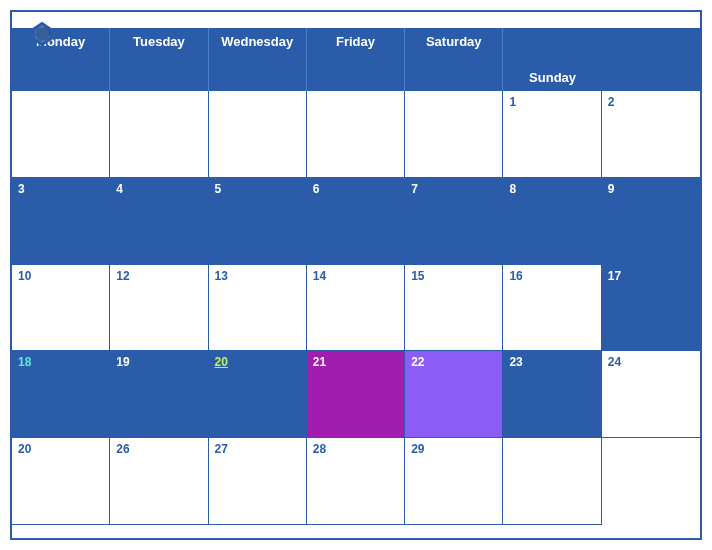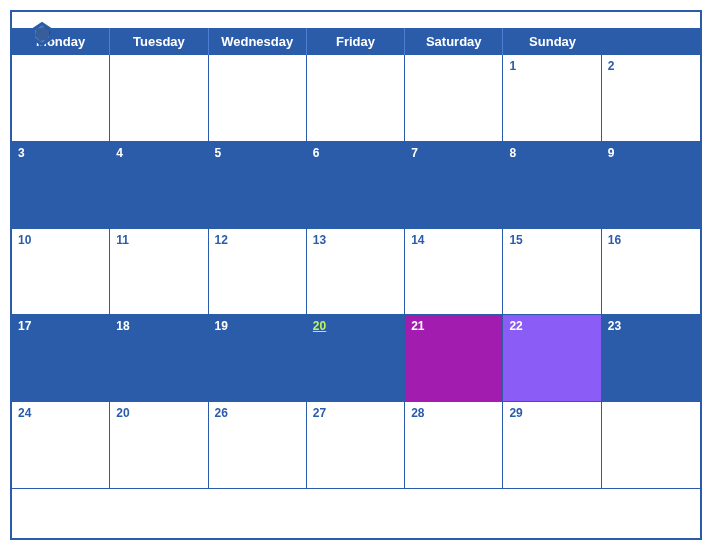--- a/index.html
+++ b/index.html
@@ -87,20 +87,21 @@
       color: #fff;
       text-align: center;
       padding: 6px 4px;
       font-size: 13px;
       font-weight: 600;
       border-right: 1px solid #4a7fd4;
     }
 
     .day-header:last-child {
       border-right: none;
+      margin-top: 36px;
     }
 
     .calendar-grid {
       display: grid;
       grid-template-columns: repeat(7, 1fr);
       grid-template-rows: repeat(5, 1fr);
       height: calc(530px - 60px - 36px);
     }
 
     .calendar-cell {
@@ -182,42 +183,39 @@
       <div class="calendar-cell" style="background: rgb(42, 92, 170);">
         <span class="date-number" style="color: rgb(255, 255, 255);">8</span>
       </div>
       <div class="calendar-cell" style="background: rgb(42, 92, 170);">
         <span class="date-number" style="color: rgb(255, 255, 255);">9</span>
       </div>
       <div class="calendar-cell">
         <span class="date-number">10</span>
       </div>
       <div class="calendar-cell">
-        <span class="date-number">11</span>
-      </div>
-      <div class="calendar-cell">
         <span class="date-number">12</span>
       </div>
       <div class="calendar-cell">
         <span class="date-number">13</span>
       </div>
       <div class="calendar-cell">
         <span class="date-number">14</span>
       </div>
       <div class="calendar-cell">
         <span class="date-number">15</span>
       </div>
       <div class="calendar-cell">
         <span class="date-number">16</span>
       </div>
       <div class="calendar-cell" style="background: rgb(42, 92, 170);">
         <span class="date-number" style="color: rgb(255, 255, 255);">17</span>
       </div>
       <div class="calendar-cell" style="background: rgb(42, 92, 170);">
-        <span class="date-number" style="color: #ffffff;">18</span>
+        <span class="date-number" style="color: #5eead4;">18</span>
       </div>
       <div class="calendar-cell" style="background: rgb(42, 92, 170);">
         <span class="date-number" style="color: rgb(255, 255, 255);">19</span>
       </div>
       <div class="calendar-cell" style="background: rgb(42, 92, 170);">
         <span class="date-number" style="color: #bef264; text-decoration: underline;">20</span>
       </div>
       <div class="calendar-cell" style="background: #a21caf;">
         <span class="date-number" style="color: rgb(255, 255, 255);">21</span>
       </div>

